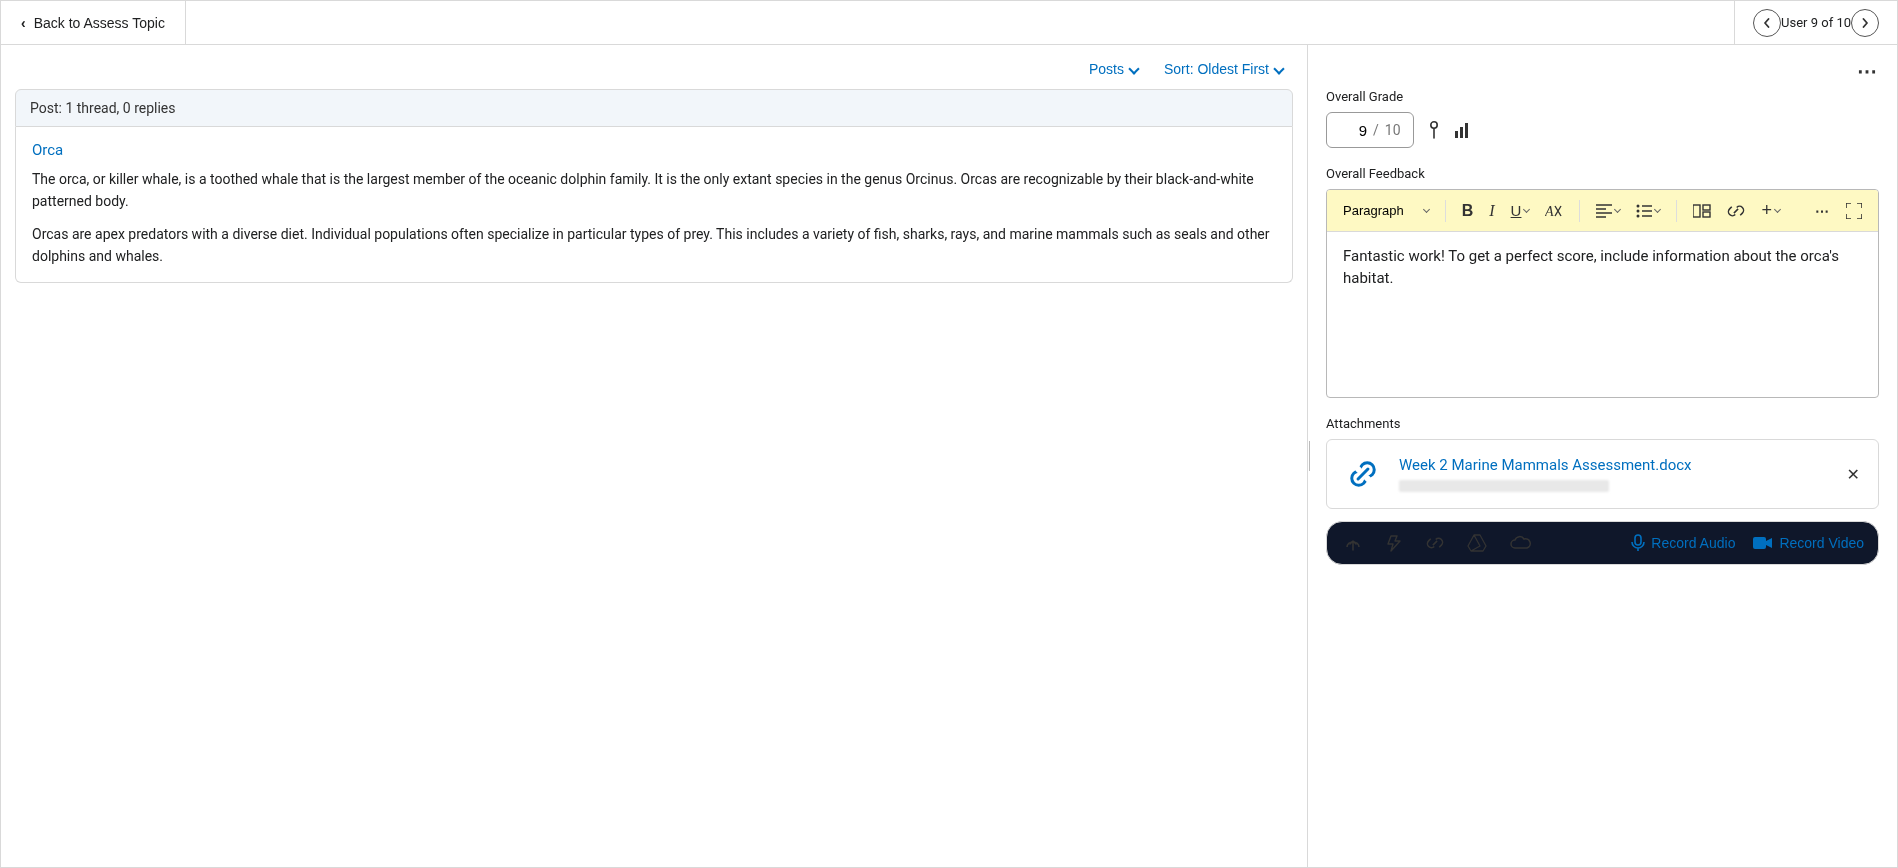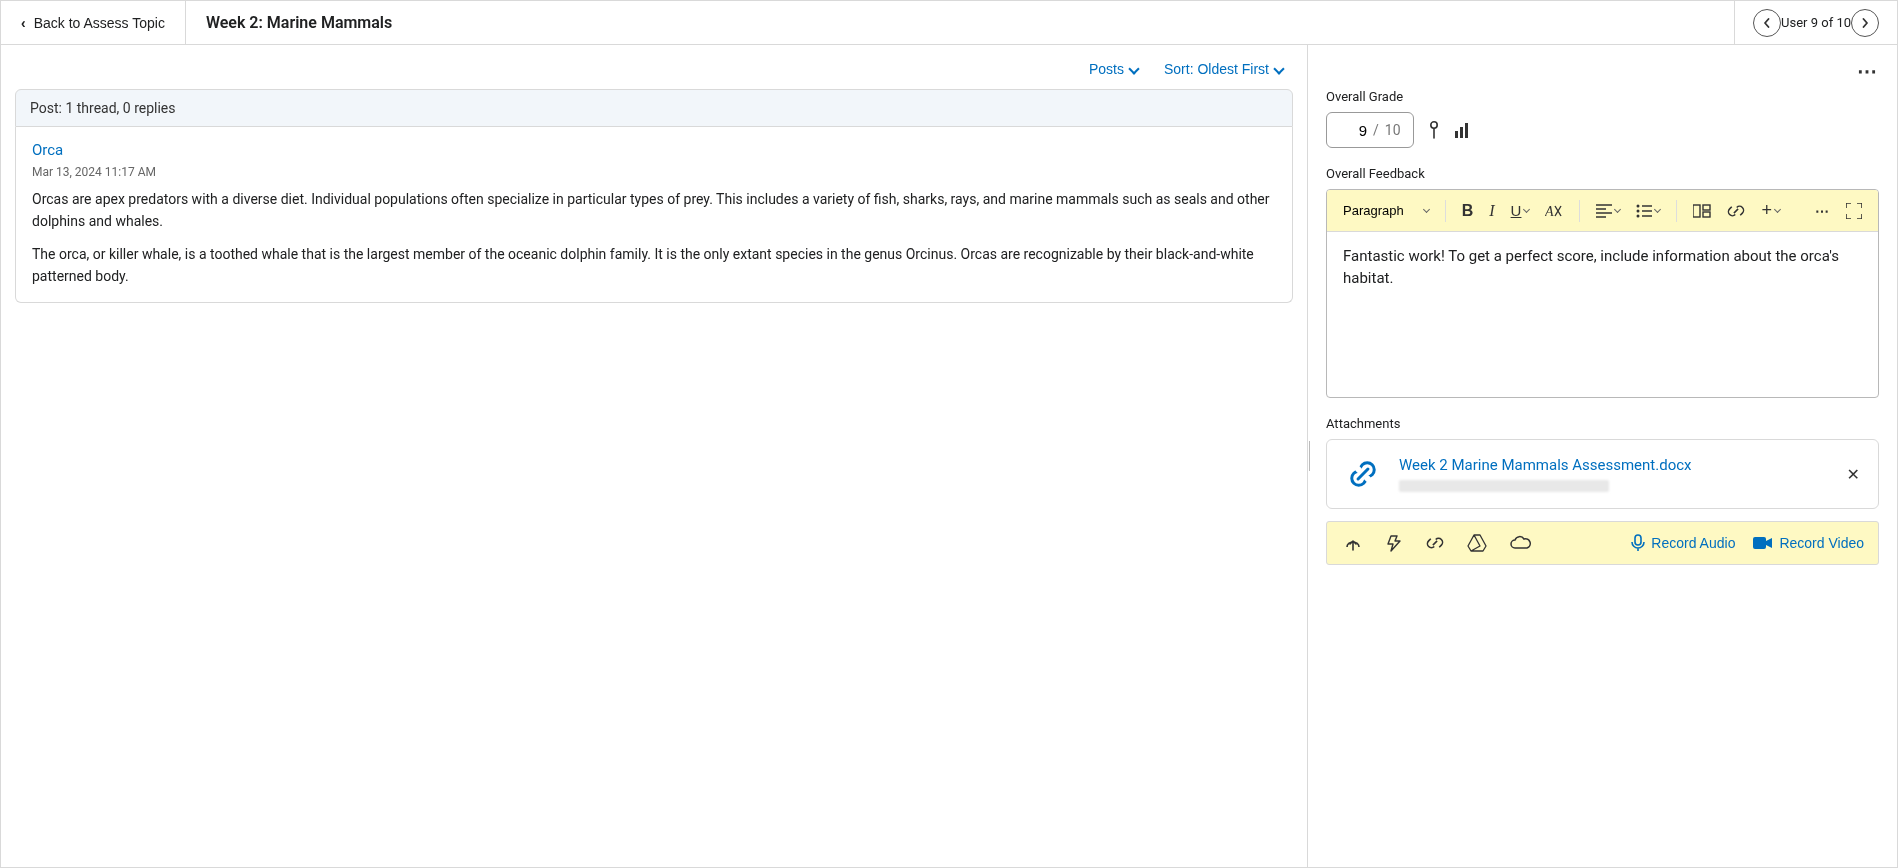--- a/index.html
+++ b/index.html
@@ -355,22 +355,22 @@
       padding: 0 4px;
       background: none;
       border: none;
       font-size: 16px;
       cursor: pointer;
       color: #333;
     }
     
     .attach-bar {
       border: 1px solid #d9d9d9;
-      border-radius: 3px;
-      background: #fef9c3;
+      border-radius: 16px;
+      background: #0f172a;
       padding: 10px 14px;
       display: flex;
       align-items: center;
       gap: 18px;
     }
     .attach-bar .spacer {
       flex: 1;
     }
     .icon-btn {
       background: none;
@@ -396,21 +396,20 @@
 <body>
 
 <div class="app">
 
   <div class="top-header">
     <button class="back-btn">
       <span class="chev">‹</span>
       <span>Back to Assess Topic</span>
     </button>
     <div class="title-area">
-      <div class="title">Week 2: Marine Mammals</div>
     </div>
     <div class="user-nav">
       <button class="nav-circle">
         <svg width="10" height="10" viewBox="0 0 10 10">
             <path d="M6.5 1 L3 5 L6.5 9" stroke="#333" stroke-width="1.8" fill="none" stroke-linecap="round" stroke-linejoin="round"></path>
           </svg>
       </button>
       <span class="user-count">User 9 of 10</span>
       <button class="nav-circle">
         <svg width="10" height="10" viewBox="0 0 10 10">
@@ -430,24 +429,23 @@
           <span class="chev-down"></span>
         </button>
         <button class="ctrl">
           <span>Sort: Oldest First</span>
           <span class="chev-down"></span>
         </button>
       </div>
       <div class="posts-summary">Post: 1 thread, 0 replies</div>
       <div class="post-card">
         <a class="post-title">Orca</a>
-        <div class="post-date">Mar 13, 2024 11:17 AM</div>
         <div class="post-body">
+          <p>The orca, or killer whale, is a toothed whale that is the largest member of the oceanic dolphin family. It is the only extant species in the genus Orcinus. Orcas are recognizable by their black-and-white patterned body.</p>
           <p>Orcas are apex predators with a diverse diet. Individual populations often specialize in particular types of prey. This includes a variety of fish, sharks, rays, and marine mammals such as seals and other dolphins and whales.</p>
-          <p>The orca, or killer whale, is a toothed whale that is the largest member of the oceanic dolphin family. It is the only extant species in the genus Orcinus. Orcas are recognizable by their black-and-white patterned body.</p>
         </div>
       </div>
     </div>
 
     <div class="assess-panel">
       <div class="resizer">
         <svg width="8" height="30" viewBox="0 0 8 30">
             <rect x="2" y="0" width="1" height="30" fill="#bbb"></rect>
             <rect x="5" y="0" width="1" height="30" fill="#bbb"></rect>
           </svg>

